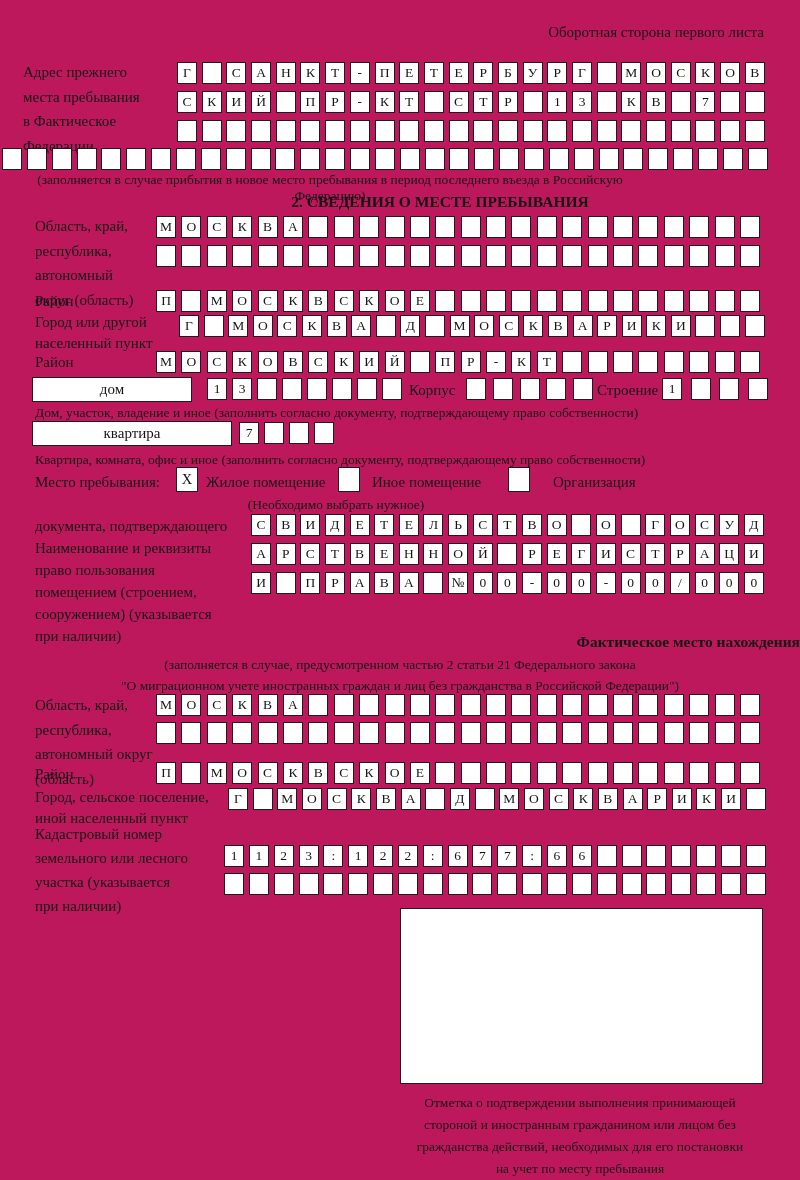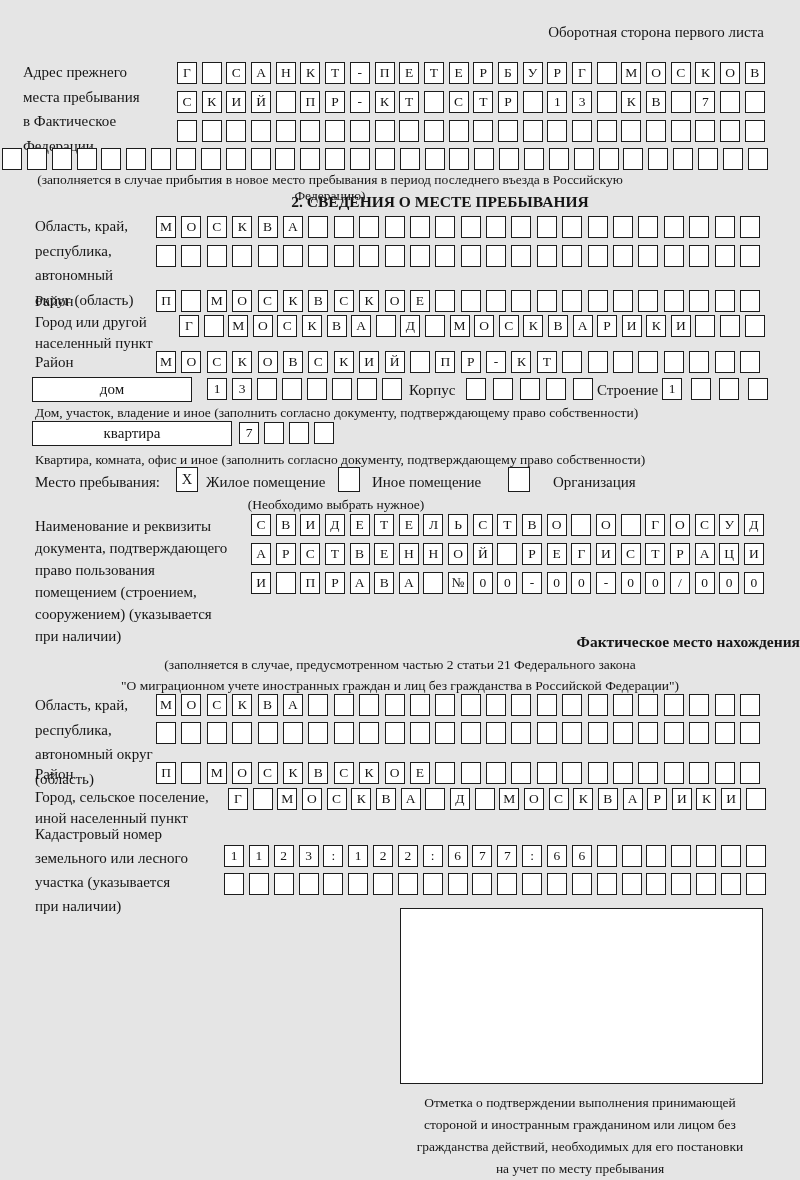--- a/index.html
+++ b/index.html
@@ -1,17 +1,17 @@
 <!DOCTYPE html>
 <html><head>
 <meta charset="utf-8">
 <style>
   html,body{margin:0;padding:0;background:#fff;}
   .page{
-    position:relative;width:800px;height:1180px;background:#e5e5e5;
+    position:relative;width:800px;height:1180px;background:#be185d;
     font-family:"Liberation Serif","DejaVu Serif",serif;color:#151515;overflow:hidden;
   }
   .abs{position:absolute;}
   .lbl{font-size:15px;line-height:24.5px;white-space:nowrap;}
   .lbl2{font-size:15px;line-height:21px;white-space:nowrap;}
   .cap{font-size:13.5px;text-align:center;}
   .capl{font-size:13.5px;white-space:nowrap;}
   .hdr{font-weight:bold;font-size:15.5px;text-align:center;width:100%;}
   .cellrow{position:absolute;display:flex;justify-content:space-between;}
   .cell{
@@ -343,22 +343,22 @@
   <div class="abs lbl" style="left:35px;top:470px;">Место пребывания:</div>
   <div class="abs chk" style="left:176px;top:467px;">X</div>
   <div class="abs lbl" style="left:206px;top:470px;">Жилое помещение</div>
   <div class="abs chk" style="left:338px;top:467px;"></div>
   <div class="abs lbl" style="left:372px;top:470px;">Иное помещение</div>
   <div class="abs chk" style="left:508px;top:467px;"></div>
   <div class="abs lbl" style="left:553px;top:470px;">Организация</div>
   <div class="abs cap" style="left:196px;top:497px;width:280px;">(Необходимо выбрать нужное)</div>
 
   <div class="abs lbl2" style="left:35px;top:515px;line-height:22px;">
+      <div>документа, подтверждающего</div>
       <div>Наименование и реквизиты</div>
-      <div>документа, подтверждающего</div>
       <div>право пользования</div>
       <div>помещением (строением,</div>
       <div>сооружением) (указывается</div>
       <div>при наличии)</div>
     </div>
   <div class="cellrow" style="left:251px;top:514px;width:513px;">
       <div class="cell">С</div>
       <div class="cell">В</div>
       <div class="cell">И</div>
       <div class="cell">Д</div>

